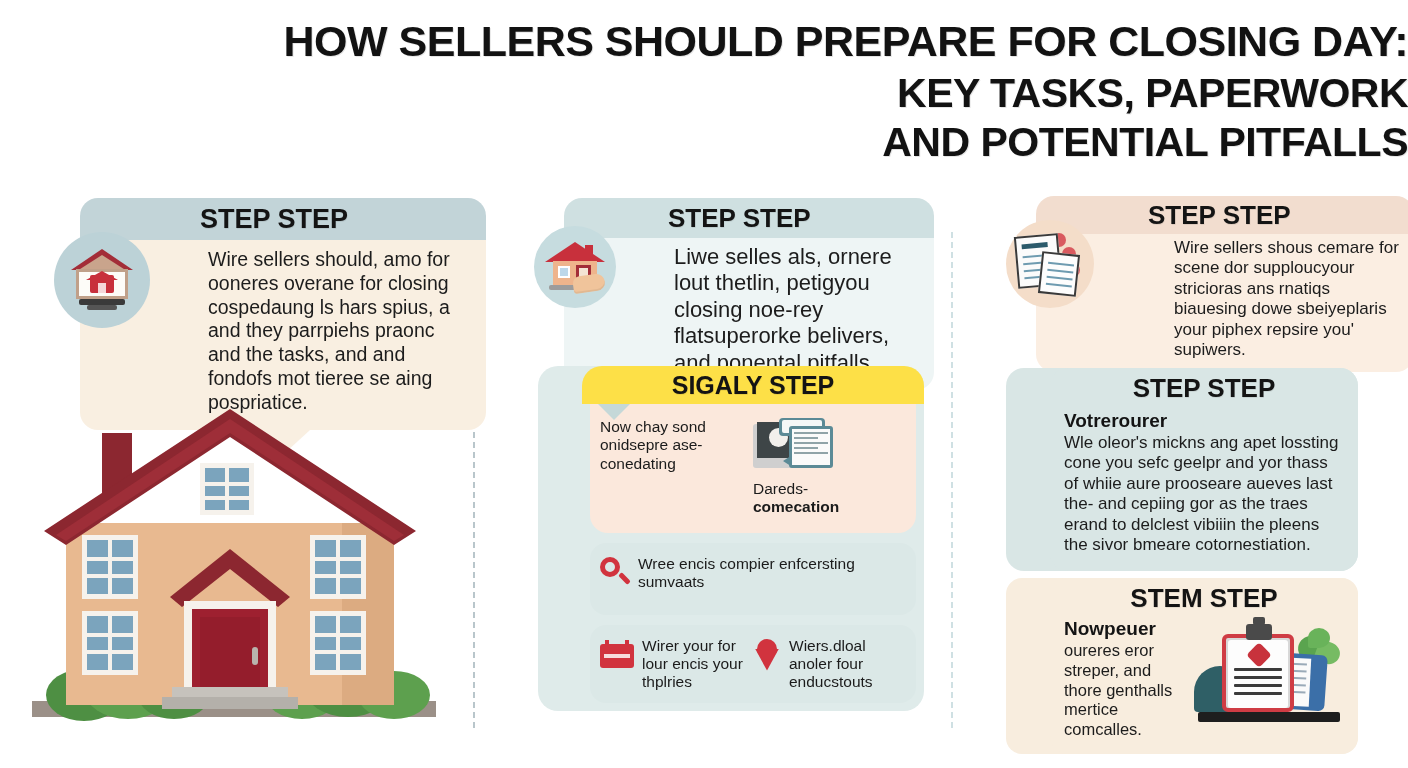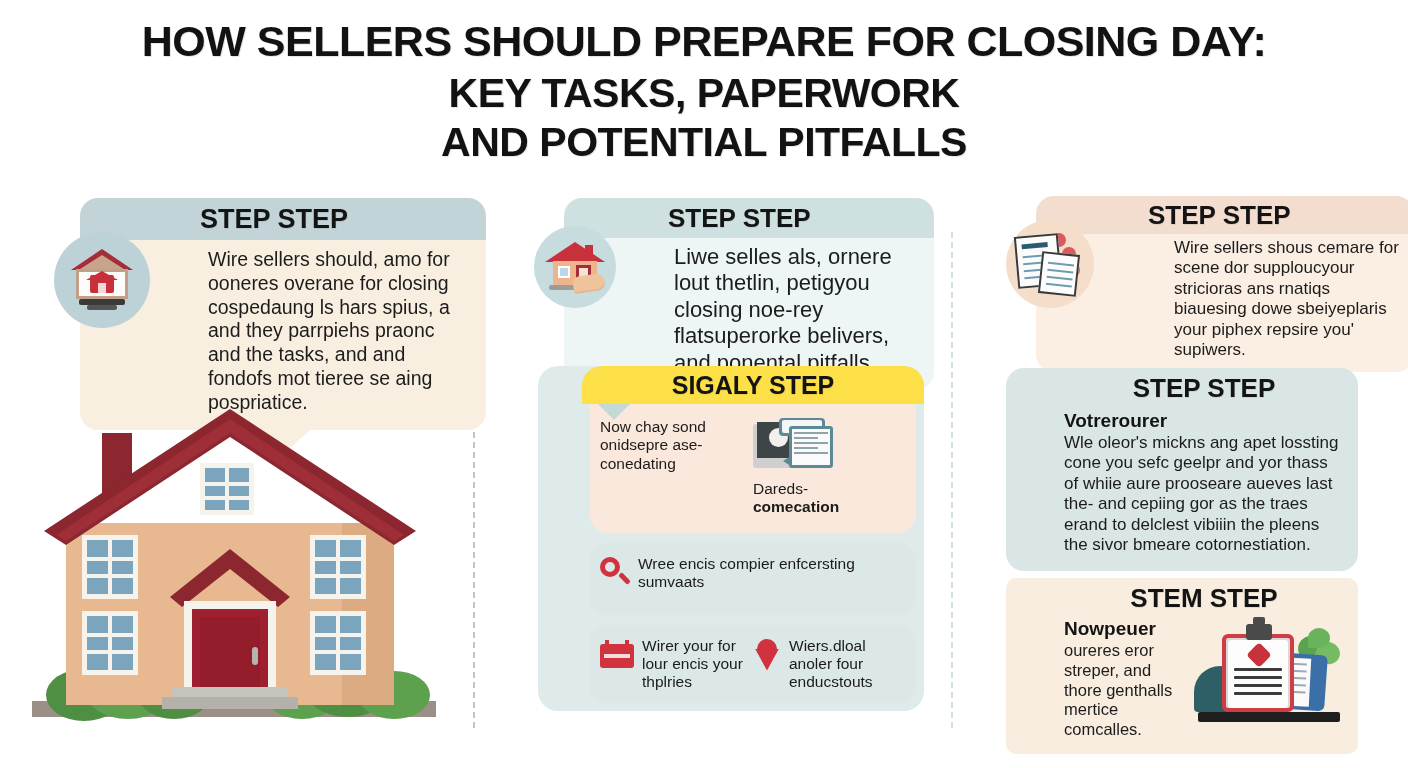--- a/index.html
+++ b/index.html
@@ -8,21 +8,21 @@
     background:#ffffff;
     font-family:"Liberation Sans",sans-serif;
     overflow:hidden;
     position:relative;
   }
   .stage{position:absolute;inset:0;}
 
   
   .title-block{
     position:absolute;left:0;top:20px;width:1408px;
-    text-align:center;
+    text-align:right;
   }
   .title-line{
     font-weight:bold;
     color:#121212;
     letter-spacing:-0.5px;
     line-height:1.0;
     font-size:42px;
     text-shadow:1px 1px 0 rgba(0,0,0,0.10);
   }
   .title-line.l1{font-size:43px;margin-bottom:10px;}
@@ -173,21 +173,21 @@
   .pp2{position:absolute;left:26px;top:22px;width:38px;height:42px;background:#fdfdfd;border:2px solid #3a3a3a;box-sizing:border-box;transform:rotate(6deg);}
   .pp2 span{position:absolute;left:5px;width:26px;height:2px;background:#6e9bb0;display:block;}
   .seal{position:absolute;width:14px;height:14px;border-radius:50%;background:#d4434c;opacity:.85;}
 
   #c3b{left:1006px;top:368px;width:352px;background:#d9e6e5;border-radius:18px;box-sizing:border-box;}
   #c3b .card-head{height:40px;background:#d9e6e5;font-size:26px;border-radius:18px 18px 0 0;}
   #c3b .card-body{background:#d9e6e5;padding:2px 14px 16px 14px;box-sizing:border-box;}
   #c3b .sub{font-size:19px;font-weight:bold;color:#141414;margin-bottom:1px;}
   #c3b .ptxt{font-size:17px;line-height:1.2;}
 
-  #c3c{left:1006px;top:578px;width:352px;background:#f8edde;border-radius:10px;box-sizing:border-box;}
+  #c3c{left:1006px;top:578px;width:352px;background:#f8edde;border-radius:16px;box-sizing:border-box;}
   #c3c .card-head{height:40px;background:#f8edde;font-size:26px;border-radius:18px 18px 0 0;}
   #c3c .card-body{background:#f8edde;padding:0 14px 14px 14px;box-sizing:border-box;
       display:flex;align-items:flex-start;}
   #c3c .sub{font-size:19px;font-weight:bold;color:#141414;margin-bottom:1px;}
   #c3c .ptxt{font-size:16.5px;line-height:1.2;}
   .c3c-left{flex:1;padding-right:6px;}
   .c3c-right{flex:0 0 150px;}
 
   
   .clip-scene{position:relative;width:150px;height:104px;}

